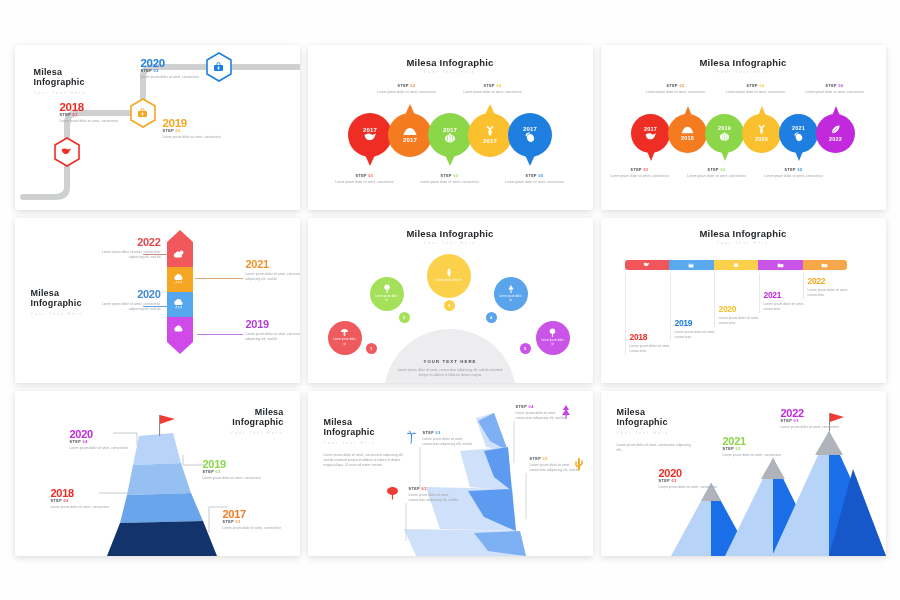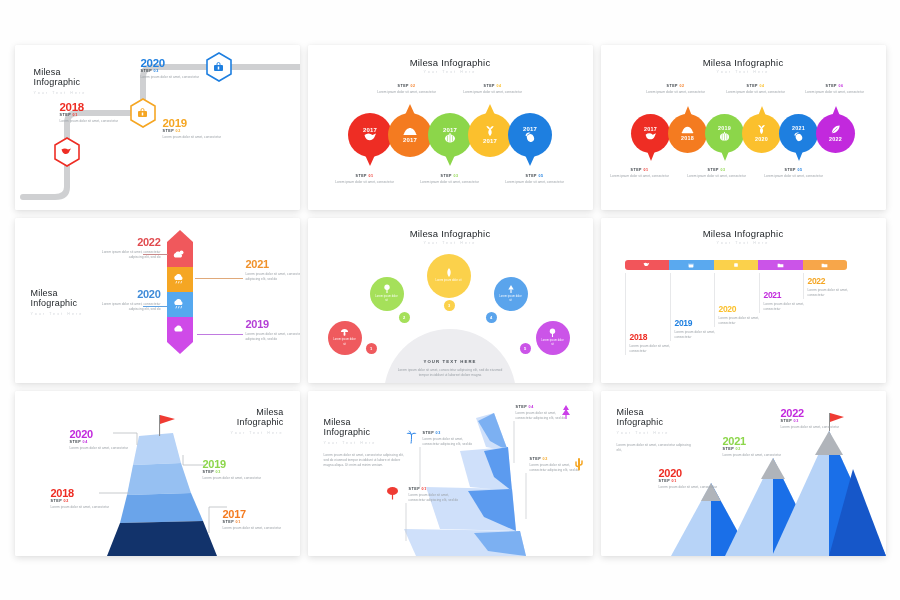--- a/index.html
+++ b/index.html
@@ -16,21 +16,21 @@
     column-gap:8px;row-gap:8px;
     justify-content:center;align-content:center;
     background:#fefefe;
   }
   .slide{
     position:relative;background:#ffffff;overflow:hidden;
     box-shadow:0 2px 7px rgba(0,0,0,.13), 0 0 1px rgba(0,0,0,.08);
     border-radius:1px;
   }
   
-  .ttl{font-weight:400;color:#23272b;letter-spacing:.2px;line-height:1.18;}
+  .ttl{font-weight:700;color:#23272b;letter-spacing:.2px;line-height:1.18;}
   .ttl-c{text-align:center;font-size:9.5px;}
   .sub-c{text-align:center;font-size:3.6px;color:#d2d5da;letter-spacing:2.1px;margin-top:2px;}
   .ttl-l{font-size:9px;line-height:1.2;}
   .sub-l{font-size:3.6px;color:#d2d5da;letter-spacing:2.1px;margin-top:3px;}
   .year{font-weight:700;letter-spacing:-.3px;}
   .steplbl{font-size:3.7px;font-weight:700;color:#3c4248;letter-spacing:.5px;}
   .steplbl i{font-style:normal;}
   .lorem{font-size:3.2px;color:#9aa0a6;line-height:1.62;letter-spacing:.05px;}
   .lorem.w{color:#ffffff;opacity:.95;}
 

